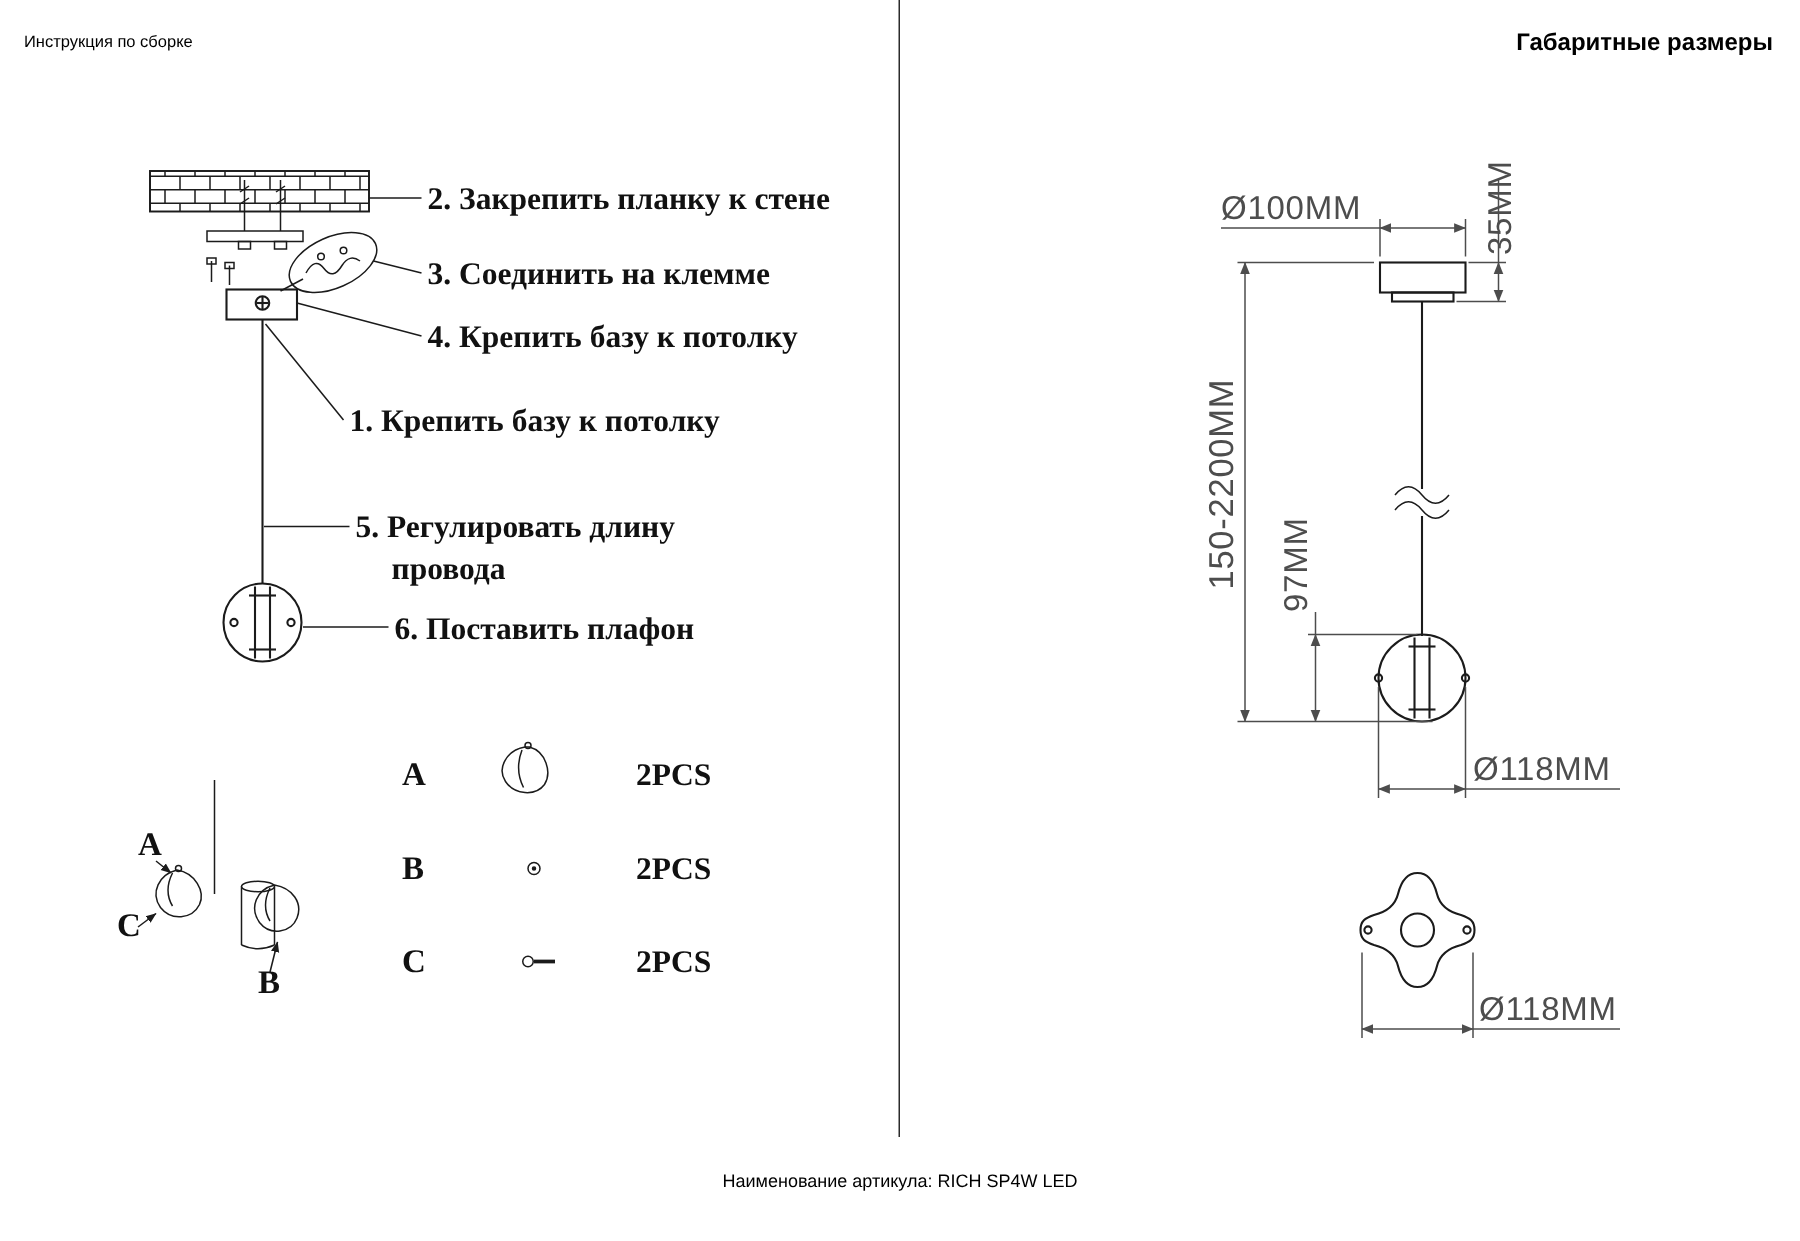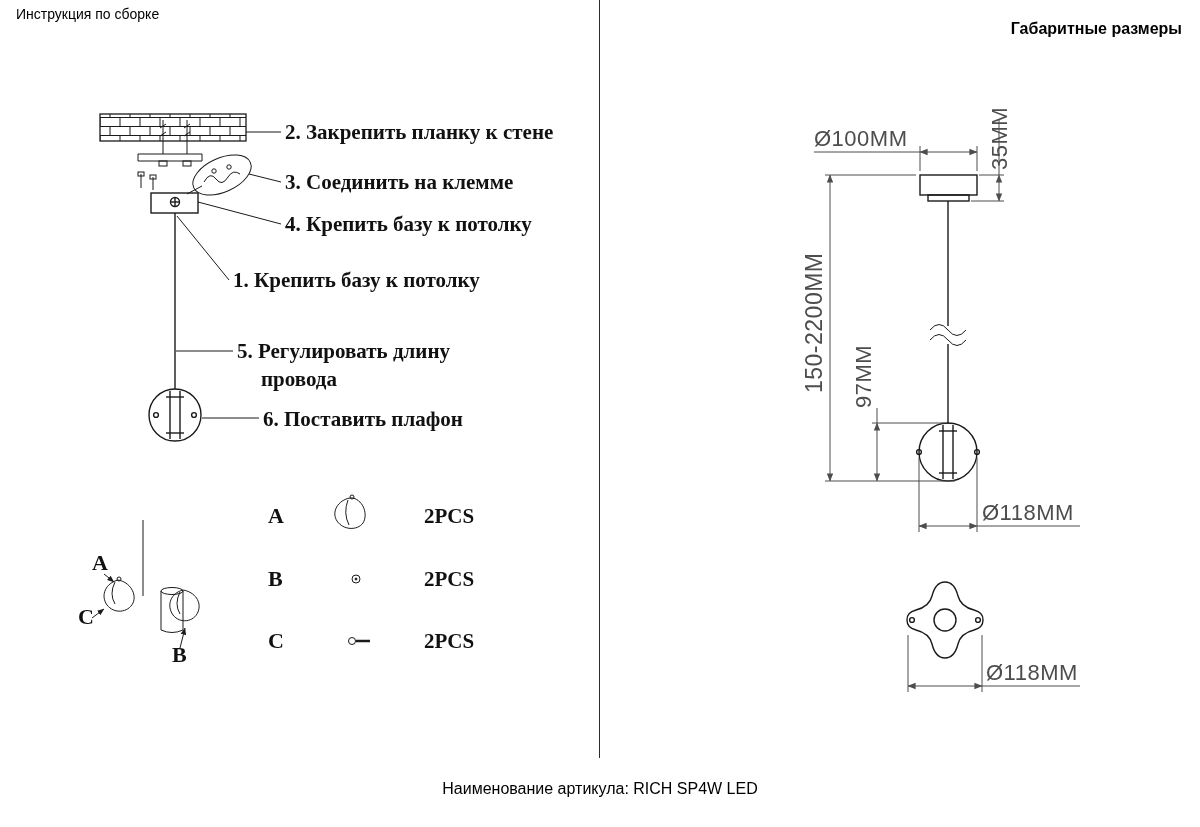--- a/index.html
+++ b/index.html
@@ -7,36 +7,36 @@
   .page {
     position: relative;
     width: 1200px;
     height: 827px;
     background: #ffffff;
     font-family: "Liberation Sans", sans-serif;
     color: #000;
     overflow: hidden;
   }
   .panel-title-left {
-    position: absolute; left: 16px; top: 6px;
-    font-size: 14px; color: #000;
+    position: absolute; left: 16px; top: 22px;
+    font-size: 11px; color: #000;
   }
   .panel-title-right {
     position: absolute; right: 18px; top: 20px;
     font-size: 16px; color: #000; text-align: right; font-weight: bold;
   }
   .divider {
     position: absolute; left: 599px; top: 0; width: 0; height: 758px;
     border-left: 1.5px solid #2b2b2b;
   }
   .left-svg  { position: absolute; left: 0;   top: 90px; }
   .right-svg { position: absolute; left: 600px; top: 90px; }
   .footer-label {
     position: absolute; left: 0; right: 0; top: 780px;
-    text-align: center; font-size: 16px; color: #000;
+    text-align: center; font-size: 12px; color: #000;
   }
   svg text { user-select: none; }
   .step-text {
     font-family: "Liberation Serif", serif;
     font-weight: bold; font-size: 21px; fill: #111;
   }
   .part-letter {
     font-family: "Liberation Serif", serif;
     font-weight: bold; font-size: 22px; fill: #111;
   }

